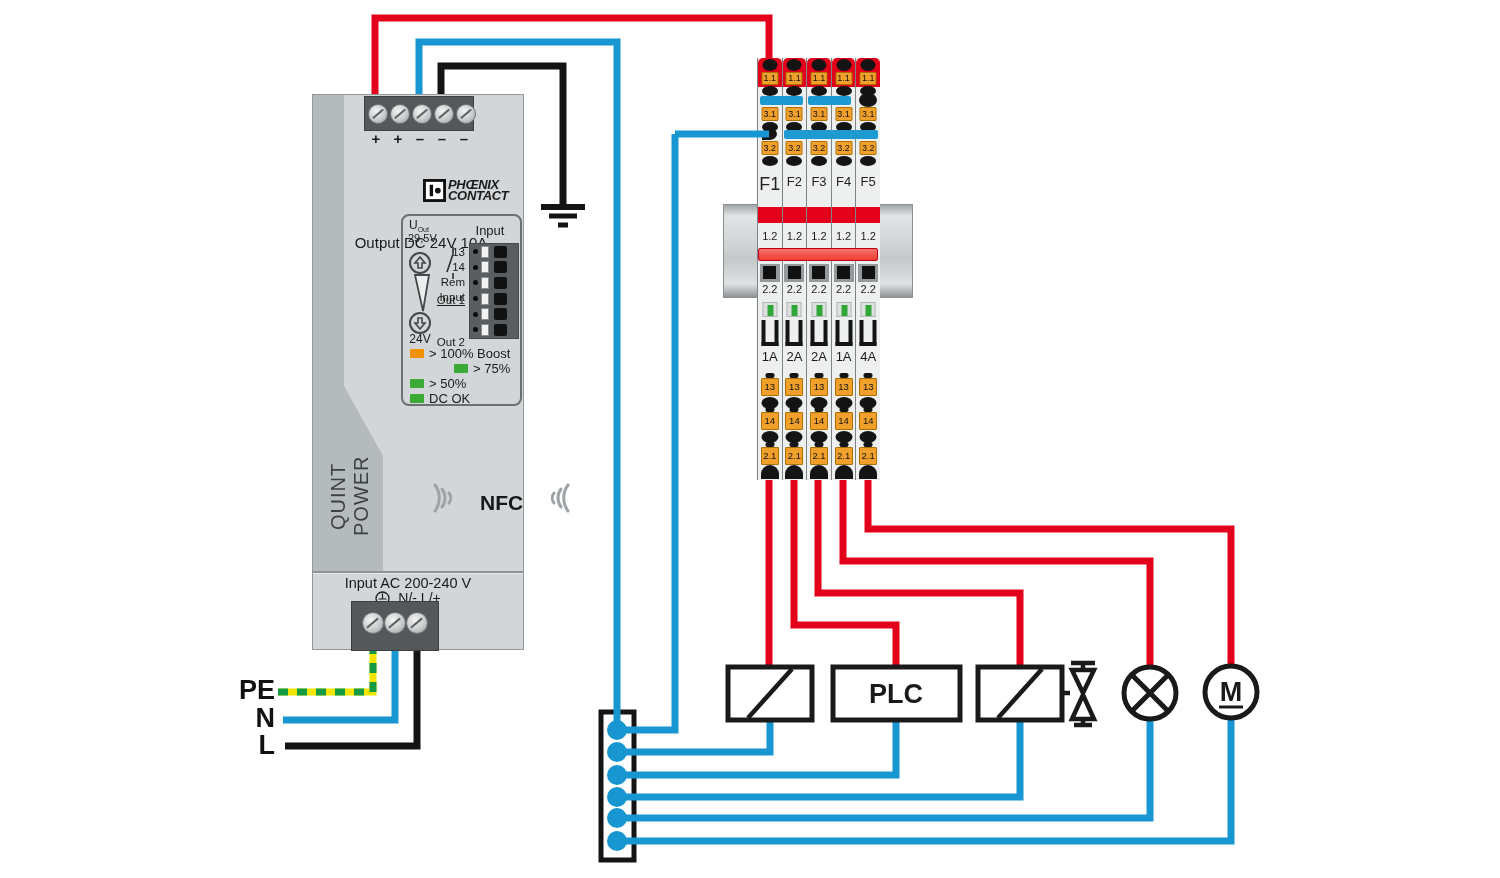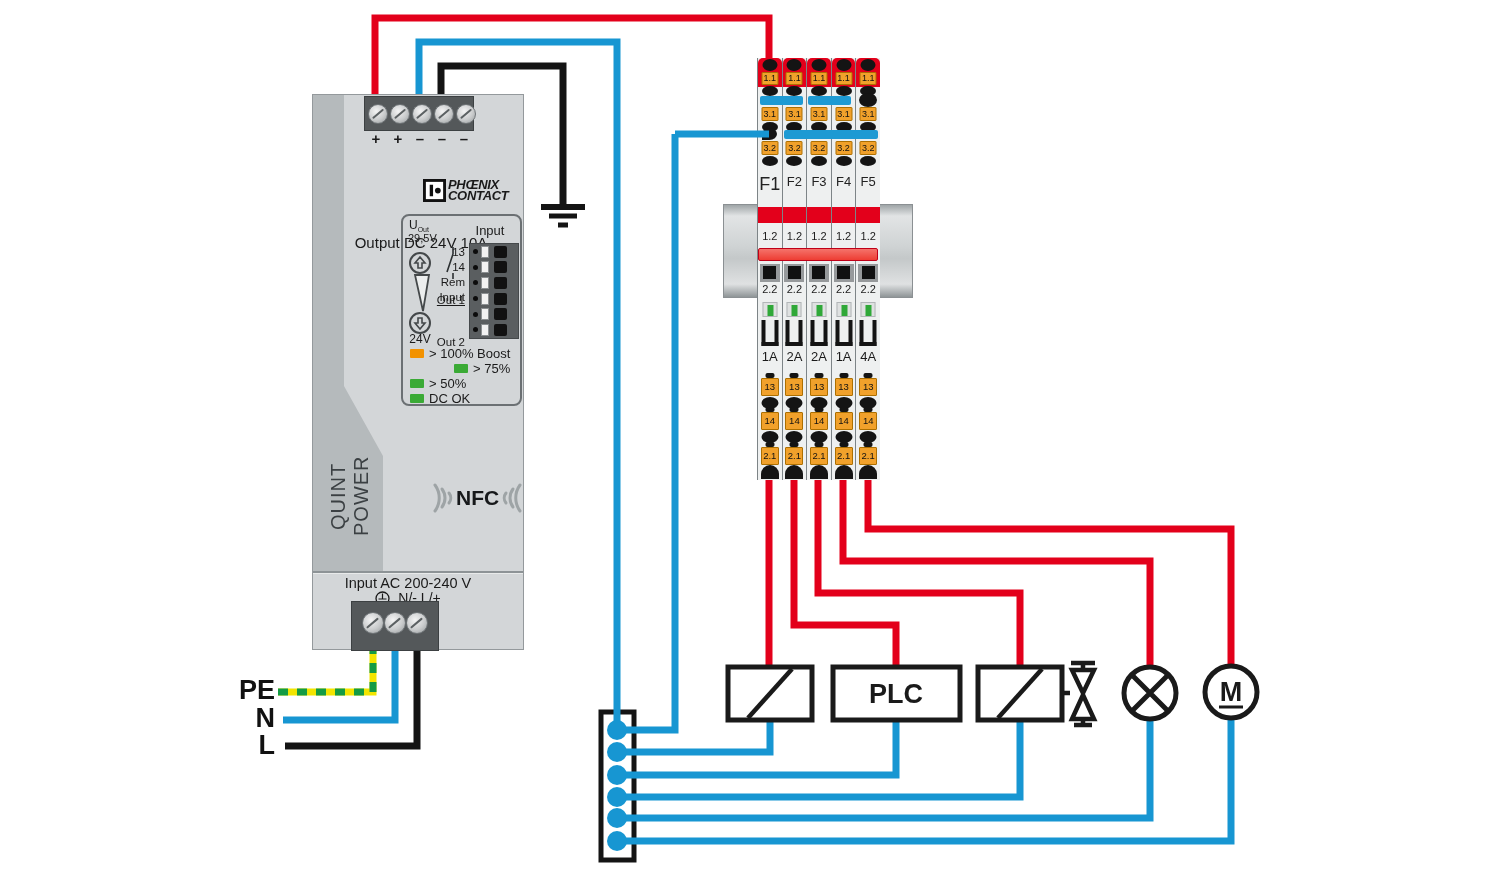--- a/index.html
+++ b/index.html
@@ -36,21 +36,21 @@
   #sigblock .dot{width:5px;height:5px;border-radius:50%;background:#0c0c0c;margin-left:3px;}
   #sigblock .slot{width:8px;height:12px;background:#f2f2f2;border:1px solid #8b8f91;margin-left:3px;box-sizing:border-box;}
   #sigblock .sq{width:13px;height:12px;background:#111;margin-left:5px;border-radius:2px;}
   .sigrow-label{position:absolute;width:62px;text-align:right;font-size:11.5px;line-height:12px;left:0;}
   .adjcirc{position:absolute;width:22px;height:22px;border:2px solid #44484a;border-radius:50%;box-sizing:border-box;}
   #min-label{position:absolute;left:1px;top:116px;width:32px;text-align:center;font-size:12px;}
   .legrow{position:absolute;left:7px;display:flex;align-items:center;height:15px;}
   .legrow .sw{width:14px;height:9px;margin-right:5px;border-radius:1px;}
   .legrow .lt{font-size:13px;white-space:nowrap;}
   
-  #nfc{left:118px;top:386px;display:flex;align-items:center;}
+  #nfc{left:118px;top:386px;display:flex;align-items:flex-end;gap:24px;}
   #nfc .nfctext{font-size:21px;font-weight:bold;color:#16181a;margin:0 1px;}
   
   #side-label{left:14px;top:330px;height:142px;width:26px;writing-mode:vertical-rl;transform:rotate(180deg);
     font-size:20px;letter-spacing:1px;color:#3b4043;text-align:center;}
   
   #psu-divider{left:0;top:476px;width:210px;height:2px;background:#8d9396;border-bottom:1px solid #e8eaea;}
   #input-label{left:10px;top:480px;width:170px;text-align:center;font-size:14.5px;}
   #input-sub{left:30px;top:495px;width:130px;display:flex;align-items:center;justify-content:center;gap:8px;font-size:14px;}
   
   .wire-label{position:absolute;font-size:27px;font-weight:bold;color:#111;width:50px;text-align:right;z-index:2;}

